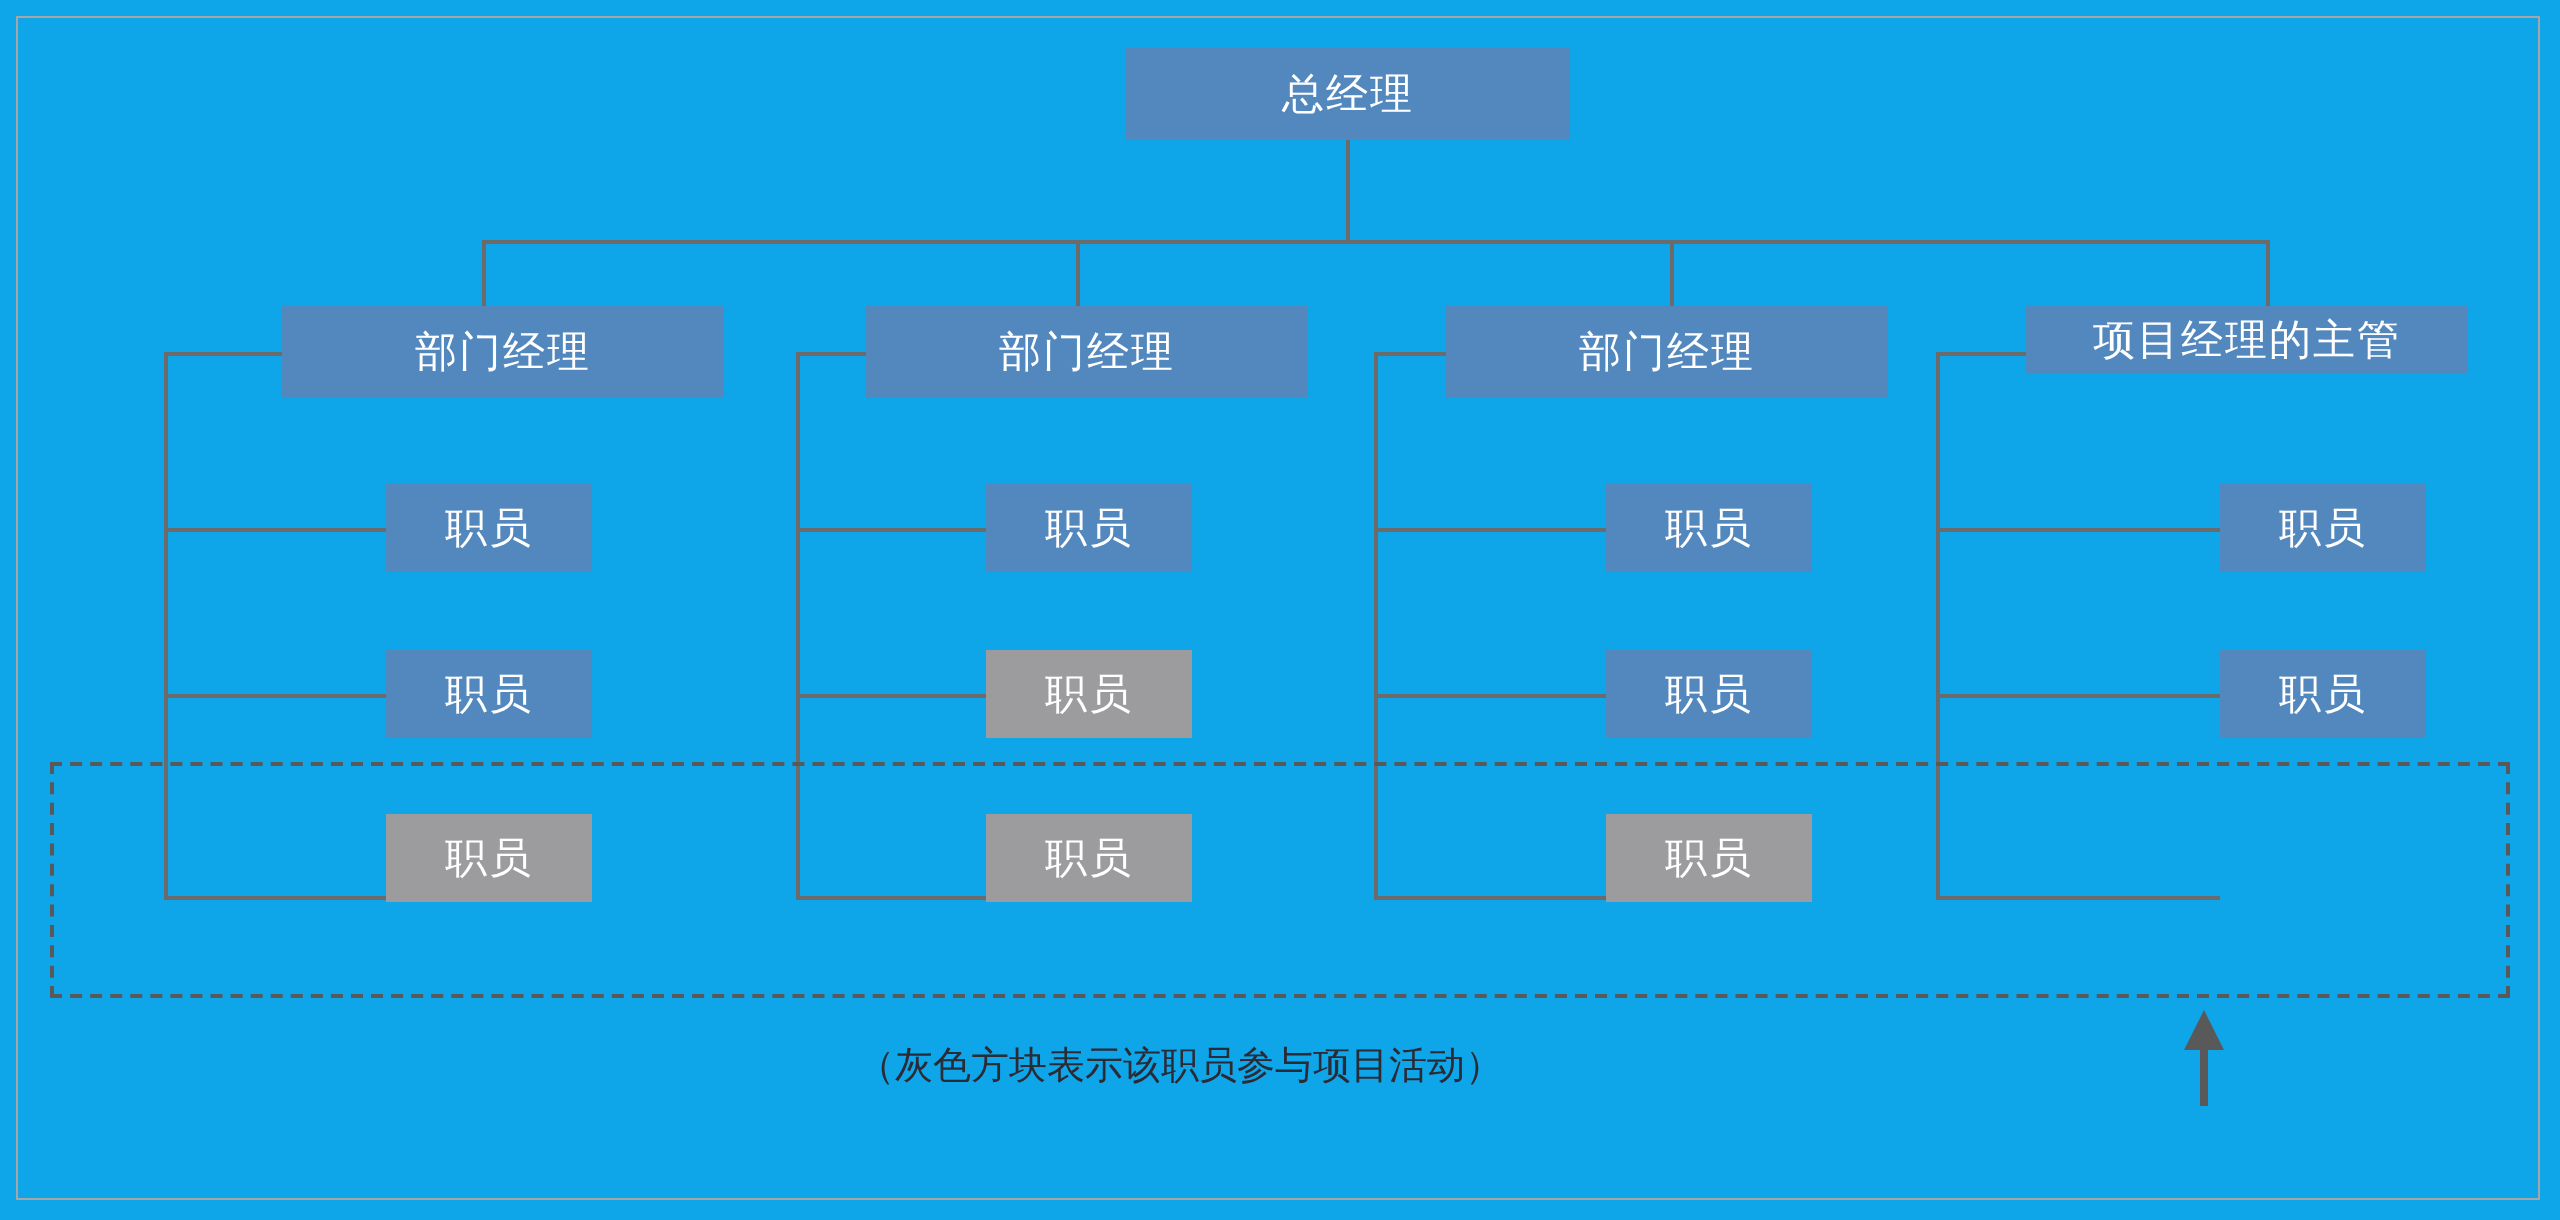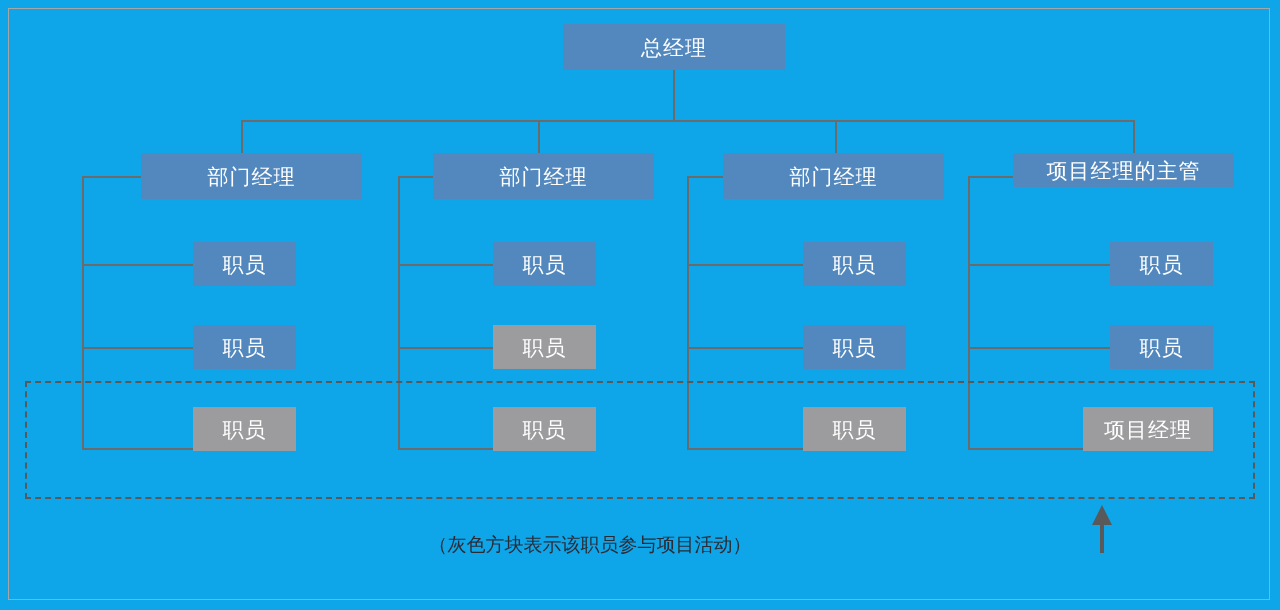--- a/index.html
+++ b/index.html
@@ -62,21 +62,21 @@
     white-space: nowrap;
     user-select: none;
   }
   .node.blue { background: #5288be; }
   .node.gray { background: #9c9c9e; }
 
   
   #legend-caption {
     position: absolute;
     left: 0;
-    top: 532px;
+    top: 520px;
     width: 1180px;
     text-align: center;
     font-size: 19px;
     color: #2b2b35;
     white-space: nowrap;
     font-family: Liberation Mono, monospace;
   }
   
   #coordination-arrow {
     position: absolute;
@@ -149,21 +149,20 @@
 
   <div class="vline" style="left:968px; top:176px; height:272px;"></div>
   <div class="hline" style="left:968px; top:176px; width:45px;"></div>
   <div class="hline" style="left:968px; top:264px; width:142px;"></div>
   <div class="hline" style="left:968px; top:347px; width:142px;"></div>
   <div class="hline" style="left:968px; top:448px; width:142px;"></div>
 
   <div class="node blue" style="left:1013px; top:153px; width:221px; height:34px;">项目经理的主管</div>
   <div class="node blue" style="left:1110px; top:242px; width:103px; height:44px;">职员</div>
   <div class="node blue" style="left:1110px; top:325px; width:103px; height:44px;">职员</div>
-  <div class="node gray" style="left:1083px; top:407px; width:130px; height:44px;">项目经理</div>
 
   <div id="project-scope"></div>
 
   <div id="legend-caption">（灰色方块表示该职员参与项目活动）</div>
 
   <svg id="coordination-arrow" viewBox="0 0 24 48">
     <path d="M12 0 L22 20 L14 20 L14 48 L10 48 L10 20 L2 20 Z" fill="#595959"></path>
   </svg>
 
 </div>

